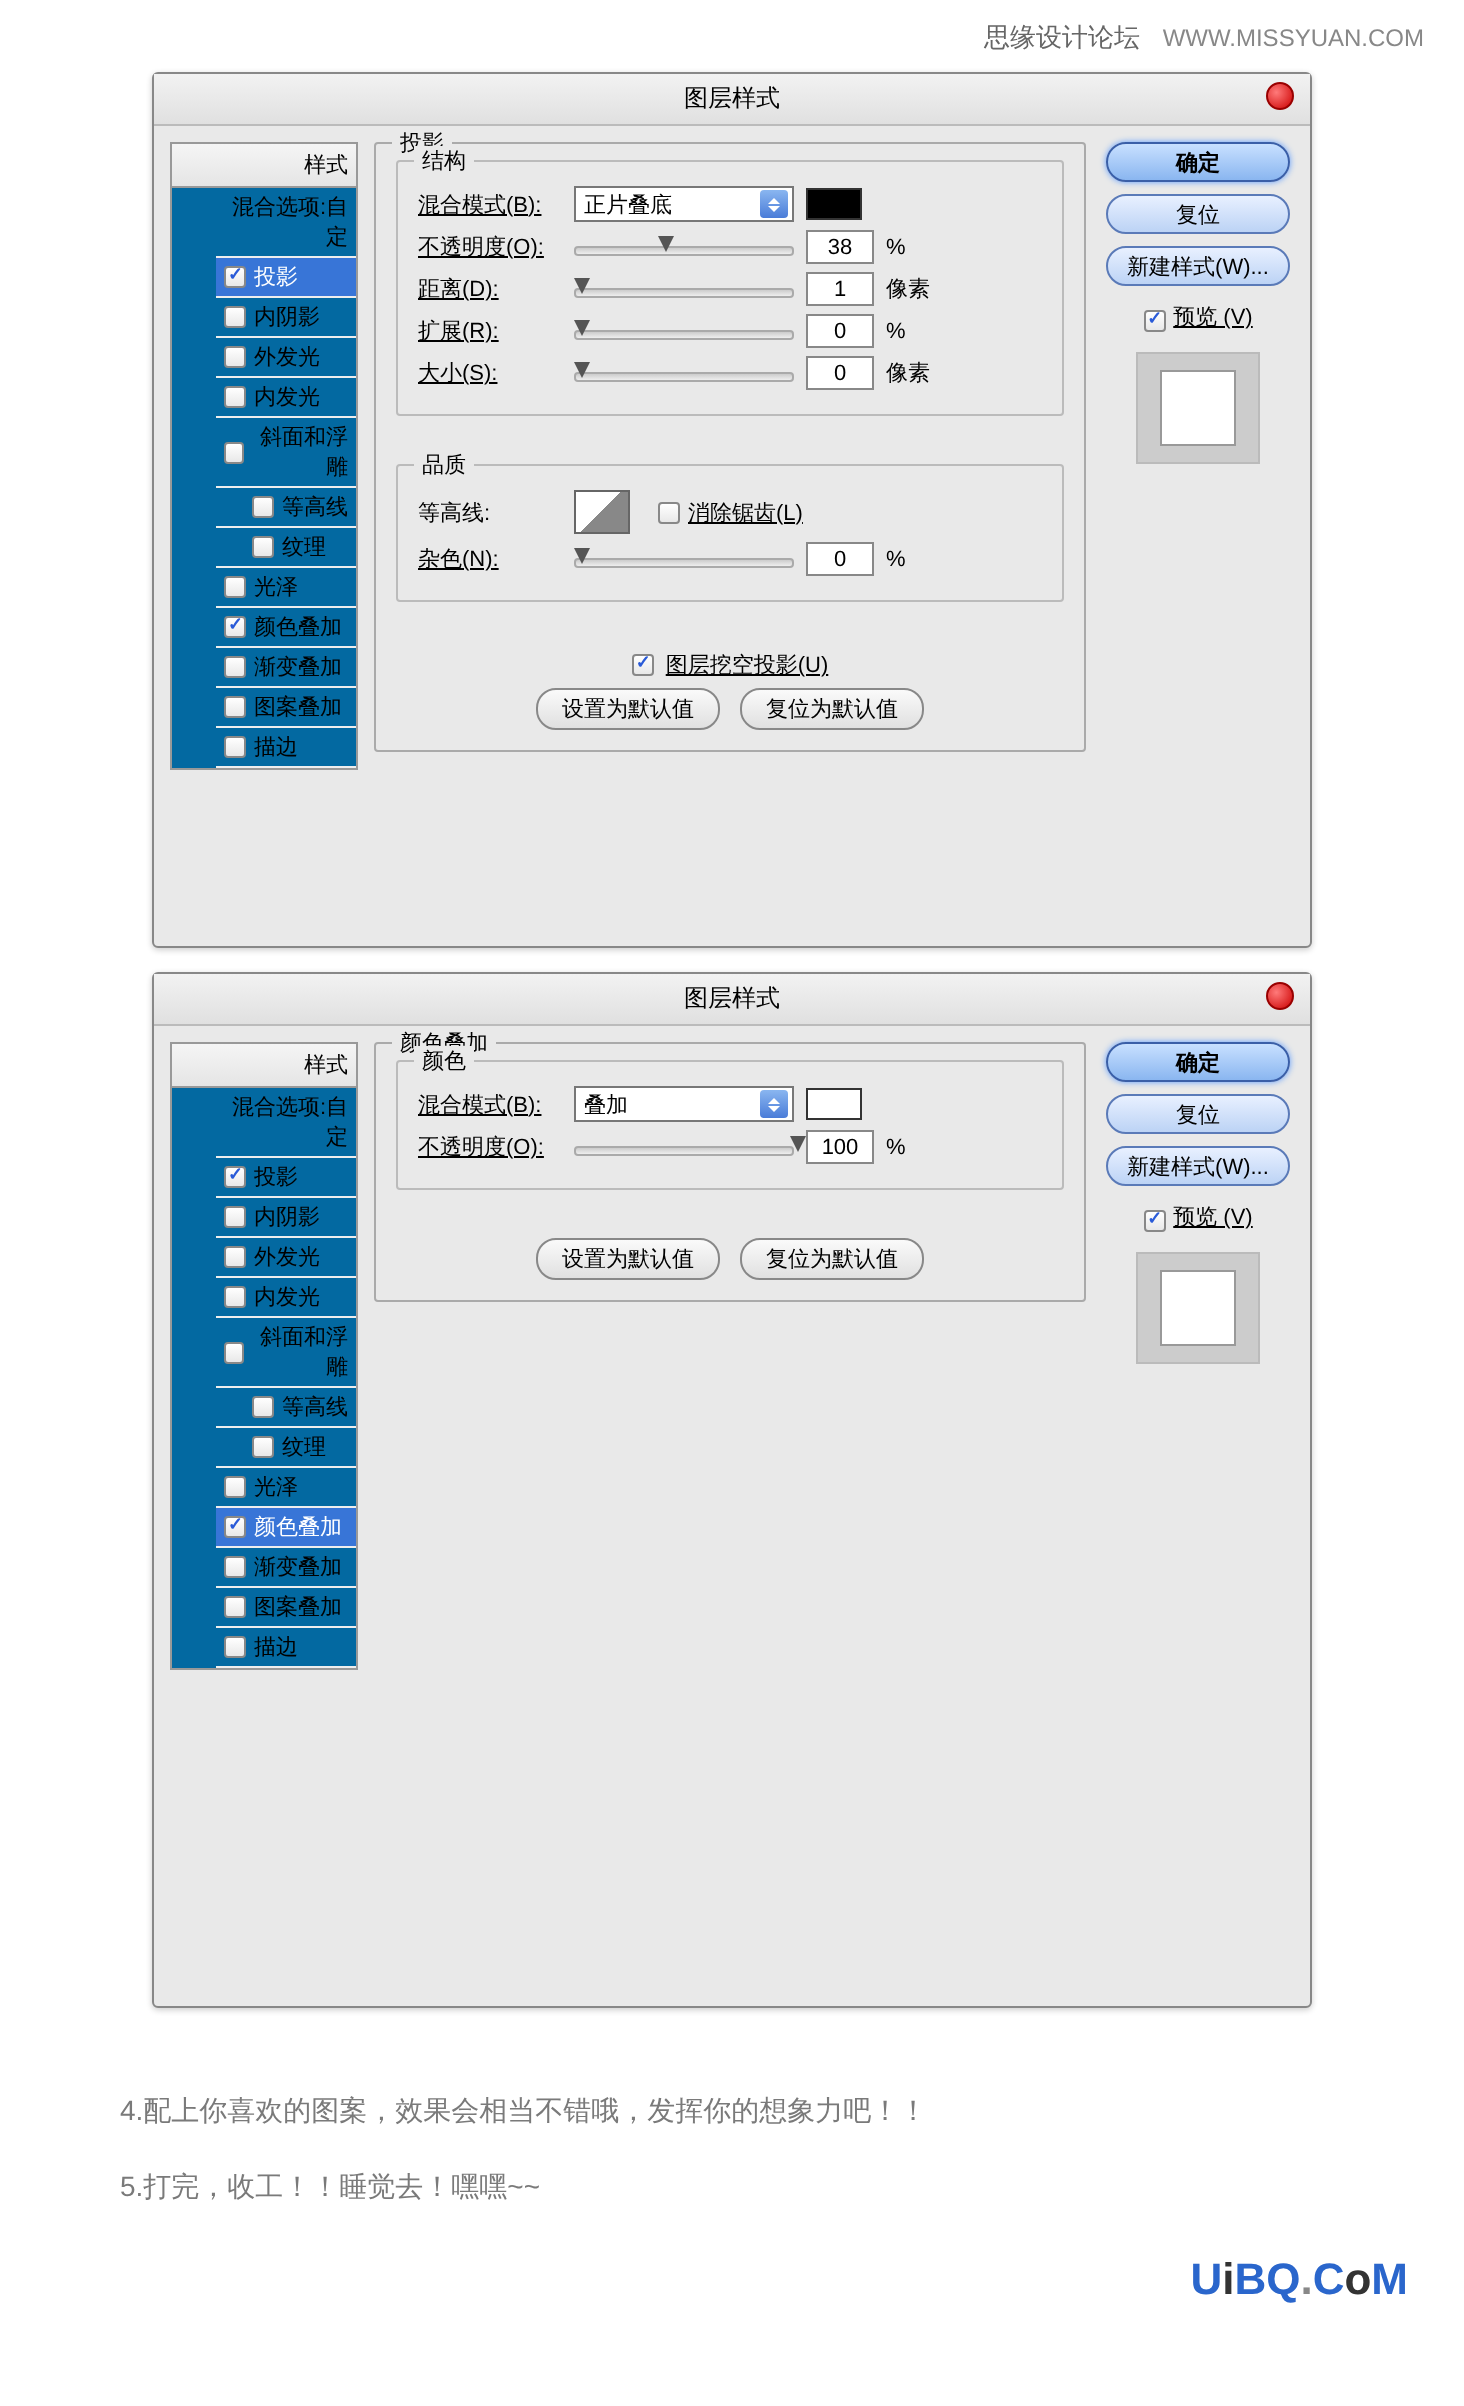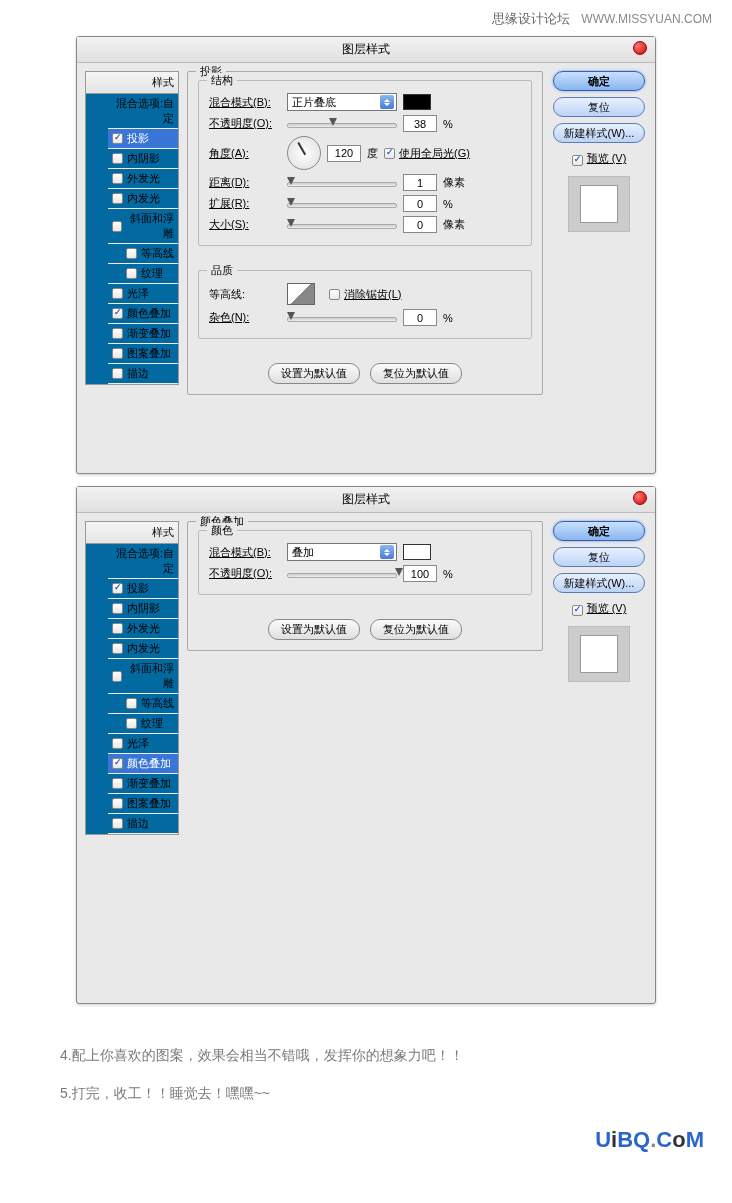--- a/index.html
+++ b/index.html
@@ -146,30 +146,20 @@
           </div>
           <div class="row">
             <span class="lbl underline">不透明度(O):</span>
             <div class="slider">
                 <span class="slider-thumb" style="left:38%"></span>
               </div>
             <input class="num-input" value="38" style="">
             <span class="unit">%</span>
           </div>
           <div class="row">
-            <span class="lbl underline">角度(A):</span>
-            <div class="angle-dial"></div>
-            <input class="num-input" value="120" style="">
-            <span class="unit">度</span>
-            <div class="chk-row">
-                <span class="chk on"></span>
-                <span class="underline">使用全局光(G)</span>
-              </div>
-          </div>
-          <div class="row">
             <span class="lbl underline">距离(D):</span>
             <div class="slider">
                 <span class="slider-thumb" style="left:0%"></span>
               </div>
             <input class="num-input" value="1" style="">
             <span class="unit">像素</span>
           </div>
           <div class="row">
             <span class="lbl underline">扩展(R):</span>
             <div class="slider">
@@ -201,20 +191,24 @@
           <div class="row">
             <span class="lbl underline">杂色(N):</span>
             <div class="slider">
                 <span class="slider-thumb" style="left:0%"></span>
               </div>
             <input class="num-input" value="0" style="">
             <span class="unit">%</span>
           </div>
         </div>
 
+        <div class="row knockout-row">
+          <span class="chk on"></span>
+          <span class="underline">图层挖空投影(U)</span>
+        </div>
         <div class="btn-row">
           <div class="pill-btn">设置为默认值</div>
           <div class="pill-btn">复位为默认值</div>
         </div>
       </div>
     </div>
 
     <div class="right-col">
       <div class="mac-btn default">确定</div>
       <div class="mac-btn">复位</div>

